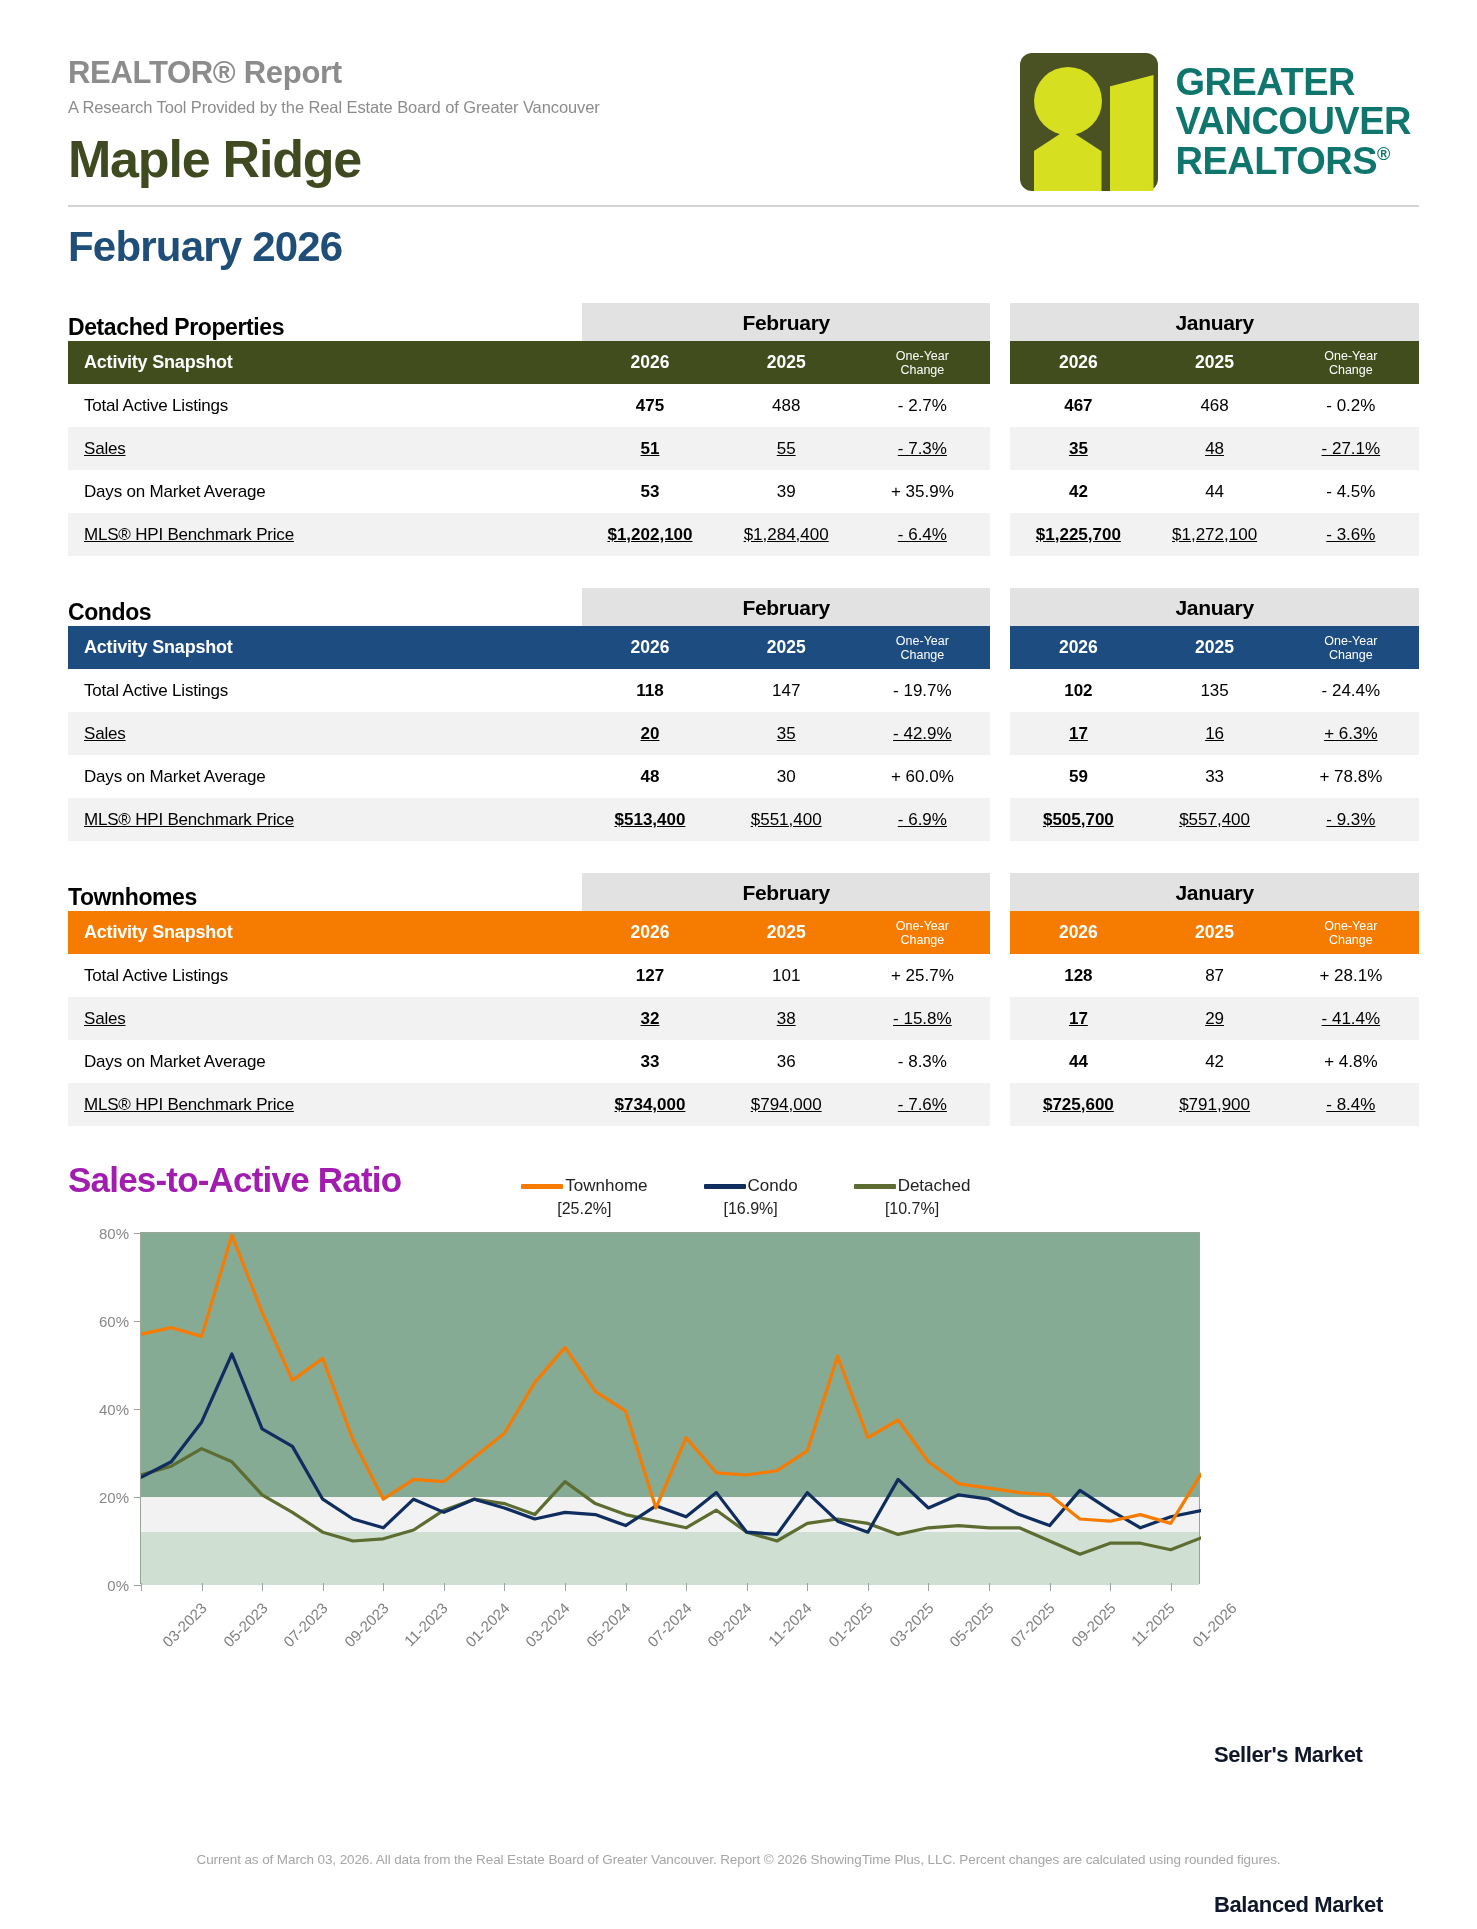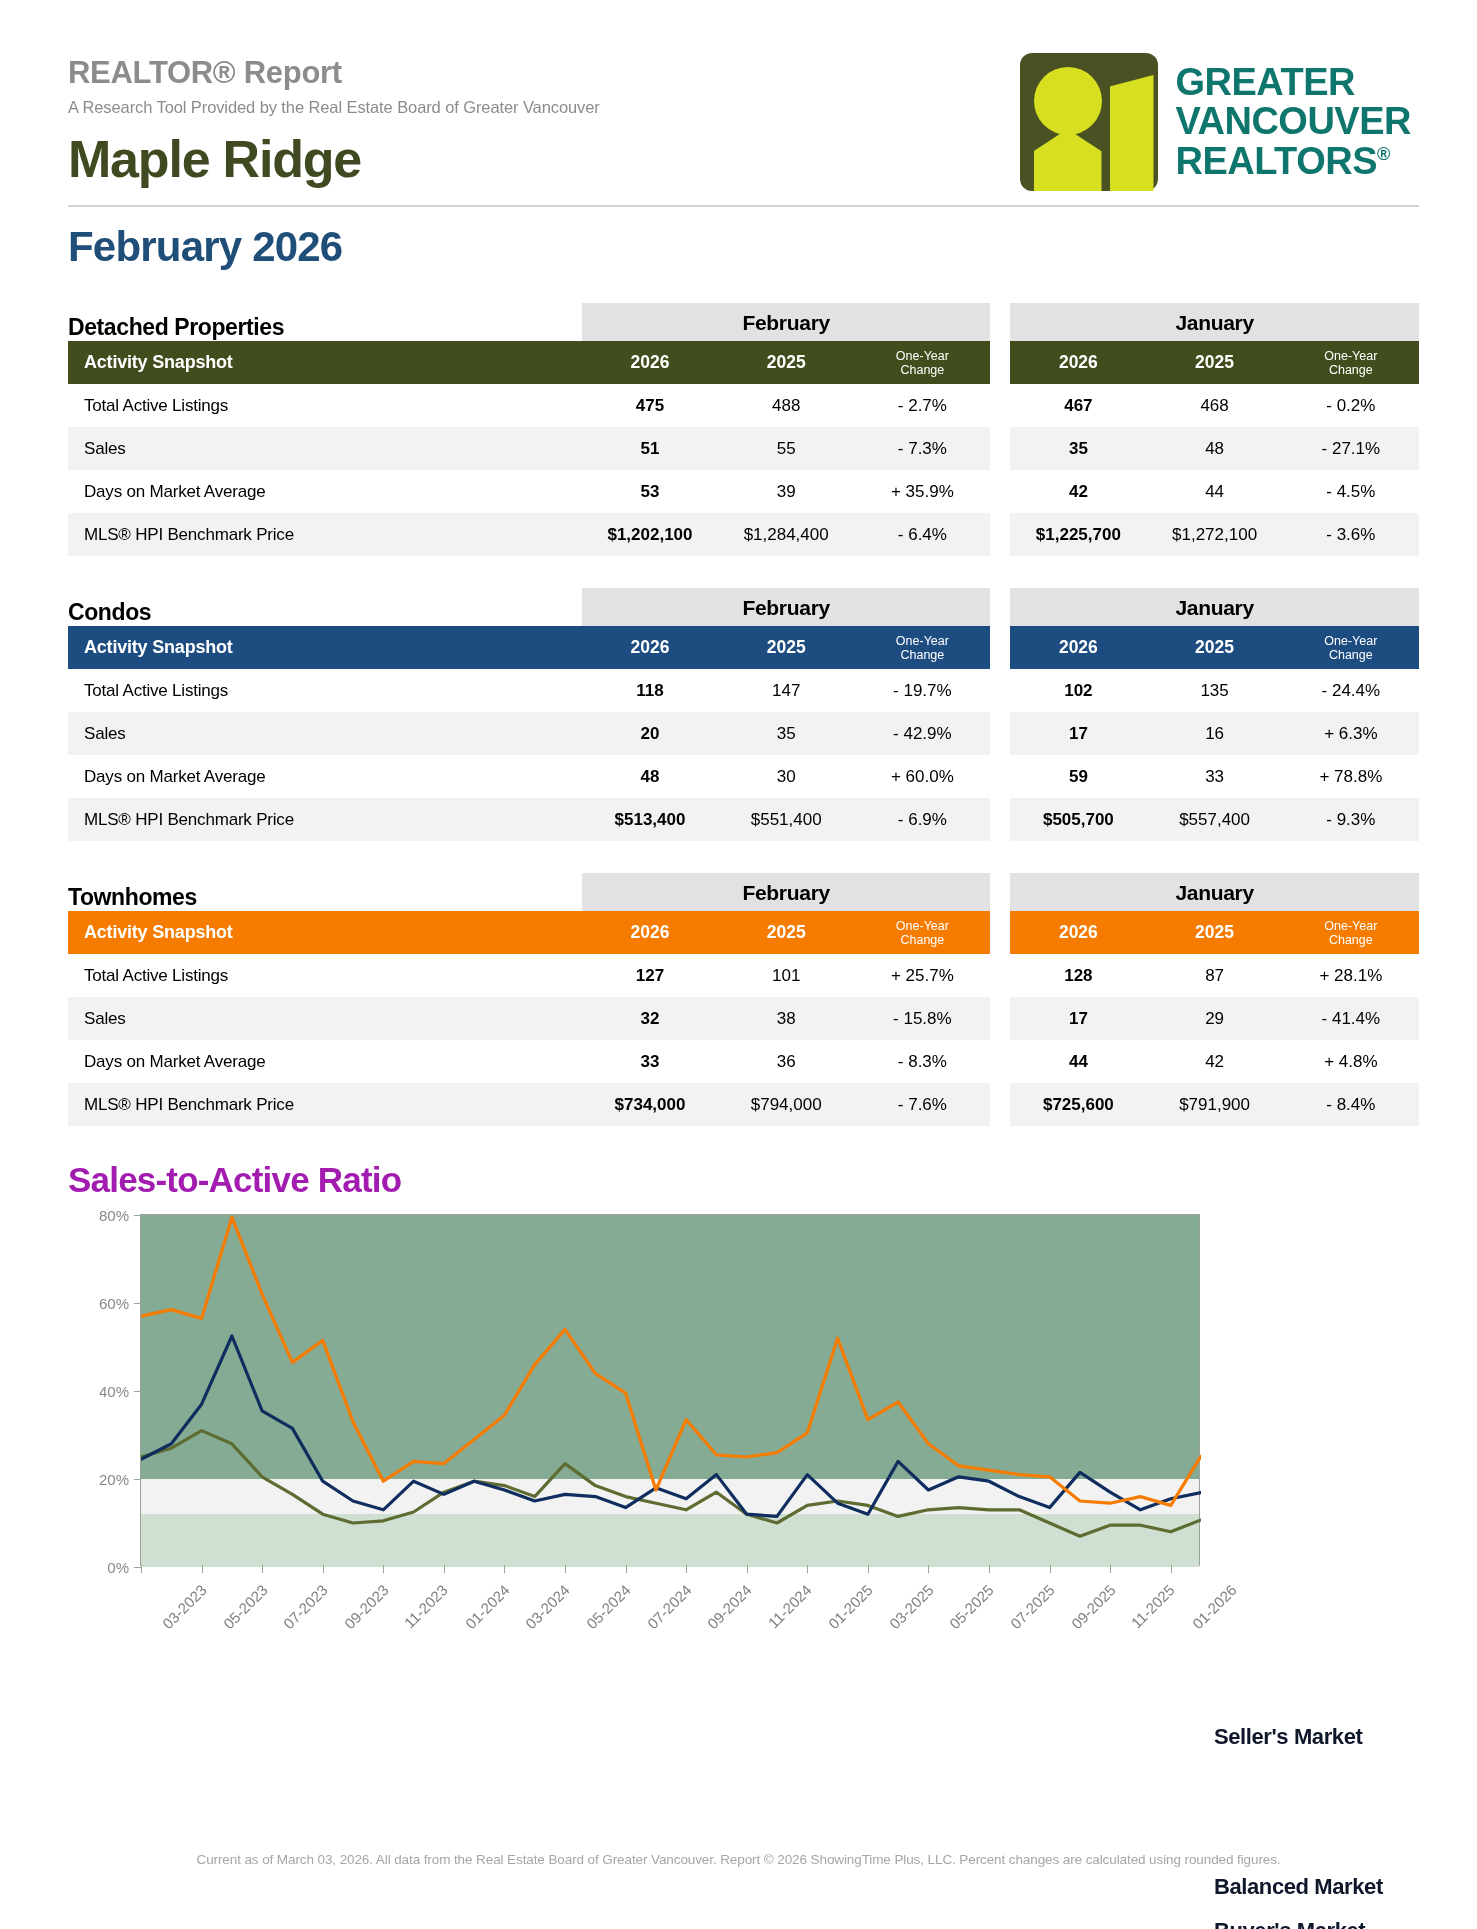--- a/index.html
+++ b/index.html
@@ -88,21 +88,21 @@
   .hdr .yr { font-size: 17.5px; font-weight: bold; text-align: center; }
   .hdr .oyc {
     font-size: 12.5px; text-align: center; line-height: 1.12; font-weight: normal;
   }
   .hdr .blank { background: #fff !important; }
 
   .drow td { height: 43px; font-size: 17px; vertical-align: middle; }
   .drow .lbl { padding-left: 16px; letter-spacing: -0.2px; }
   .drow .v { text-align: center; }
   .drow .v.bold { font-weight: bold; }
-  .drow.alt td.shade { background: #f2f2f2; }
+  .drow.alt td.shade { background: #f2f2f2; text-decoration: underline; }
 
   
   .chart-wrap { margin-top: 34px; position: relative; }
   .chart-head { display: flex; align-items: flex-start; }
   .chart-title {
     font-size: 35px; font-weight: bold; color: #a21caf; letter-spacing: -0.8px;
     white-space: nowrap;
   }
   .legend { display: flex; gap: 56px; margin-left: 120px; margin-top: 16px; }
   .legend-item { text-align: center; }
@@ -386,20 +386,43 @@
               <td class="v shade">- 8.4%</td>
             </tr>
           </tbody>
         </table>
       </div>
     </div>
 
   <div class="chart-wrap">
     <div class="chart-head">
       <div class="chart-title">Sales-to-Active Ratio</div>
+      <div class="legend" id="legend">
+          <div class="legend-item">
+            <div class="legend-top">
+              <span class="legend-swatch" style="background:#f57c00"></span>
+              <span class="legend-label">Townhome</span>
+            </div>
+            <div class="legend-val">[25.2%]</div>
+          </div>
+          <div class="legend-item">
+            <div class="legend-top">
+              <span class="legend-swatch" style="background:#0f2d5e"></span>
+              <span class="legend-label">Condo</span>
+            </div>
+            <div class="legend-val">[16.9%]</div>
+          </div>
+          <div class="legend-item">
+            <div class="legend-top">
+              <span class="legend-swatch" style="background:#5d6c31"></span>
+              <span class="legend-label">Detached</span>
+            </div>
+            <div class="legend-val">[10.7%]</div>
+          </div>
+        </div>
     </div>
     <div class="plot-area" id="plot">
         <div class="band" style="top: 0px; height: 264px; background: rgb(134, 171, 149);"></div>
         <div class="band" style="top: 264px; height: 35.2px; background: rgb(242, 242, 242);"></div>
         <div class="band" style="top: 299.2px; height: 52.8px; background: rgb(207, 224, 211);"></div>
         <div class="ylab" style="top: 352px;">0%</div>
         <div class="ytick" style="top: 352px;"></div>
         <div class="ylab" style="top: 264px;">20%</div>
         <div class="ytick" style="top: 264px;"></div>
         <div class="ylab" style="top: 176px;">40%</div>

